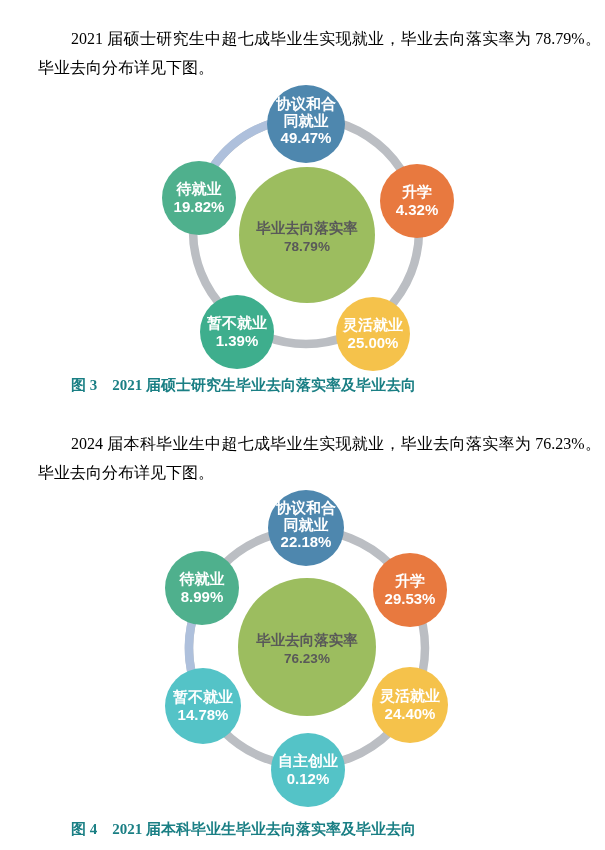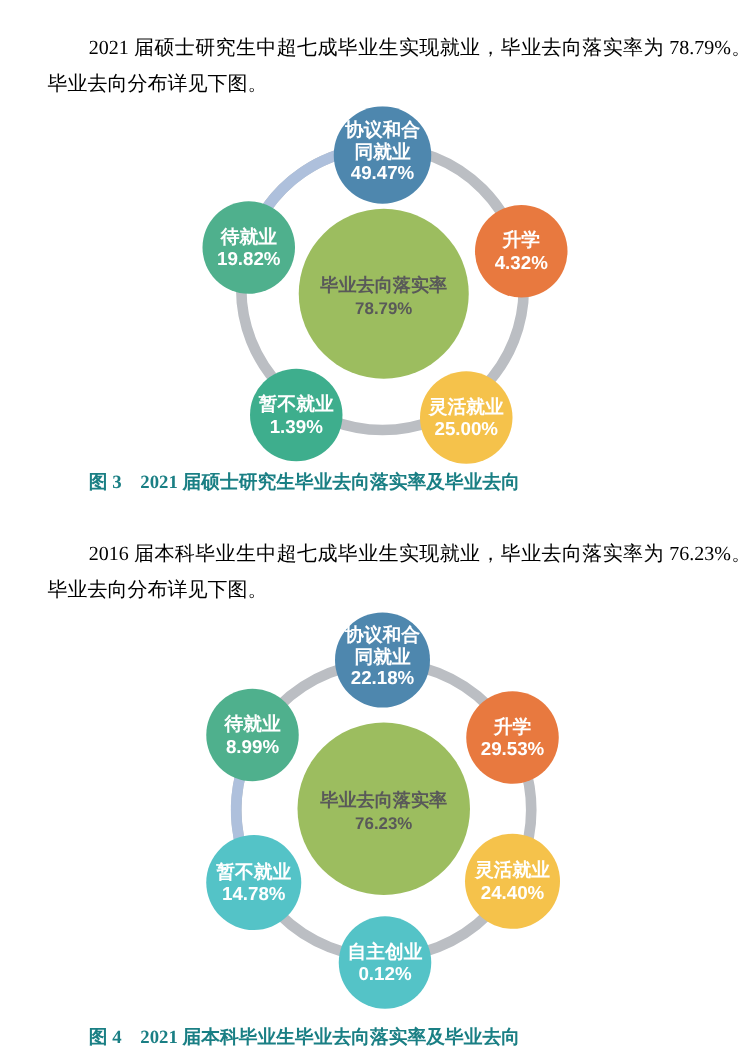--- a/index.html
+++ b/index.html
@@ -108,21 +108,21 @@
 
     <g>
       <circle cx="373" cy="249" r="37" fill="#F5C24B"></circle>
       <text class="node-label" x="373" y="245">灵活就业</text>
       <text class="node-value" x="373" y="263">25.00%</text>
     </g>
   </svg>
 
   <div class="fig-caption cap3">图 3　2021 届硕士研究生毕业去向落实率及毕业去向</div>
 
-  <p class="body-paragraph p2">2016 届本科毕业生中超七成毕业生实现就业，毕业去向落实率为 76.23%。毕业去向分布详见下图。</p>
+  <p class="body-paragraph p2">2024 届本科毕业生中超七成毕业生实现就业，毕业去向落实率为 76.23%。毕业去向分布详见下图。</p>
 
   <svg class="diagram d2" width="605" height="326" viewBox="0 0 605 326">
     <circle class="ring" cx="307" cy="160" r="118" stroke="#BBBEC3"></circle>
     <path class="ring-accent" d="M 193.0 190.5 A 118 118 0 0 1 194.8 123.5" stroke="#AEC0DC"></path>
 
     <g>
       <circle cx="307" cy="159" r="69" fill="#9CBD5F"></circle>
       <text class="center-label" x="307" y="157">毕业去向落实率</text>
       <text class="center-value" x="307" y="175">76.23%</text>
     </g>

